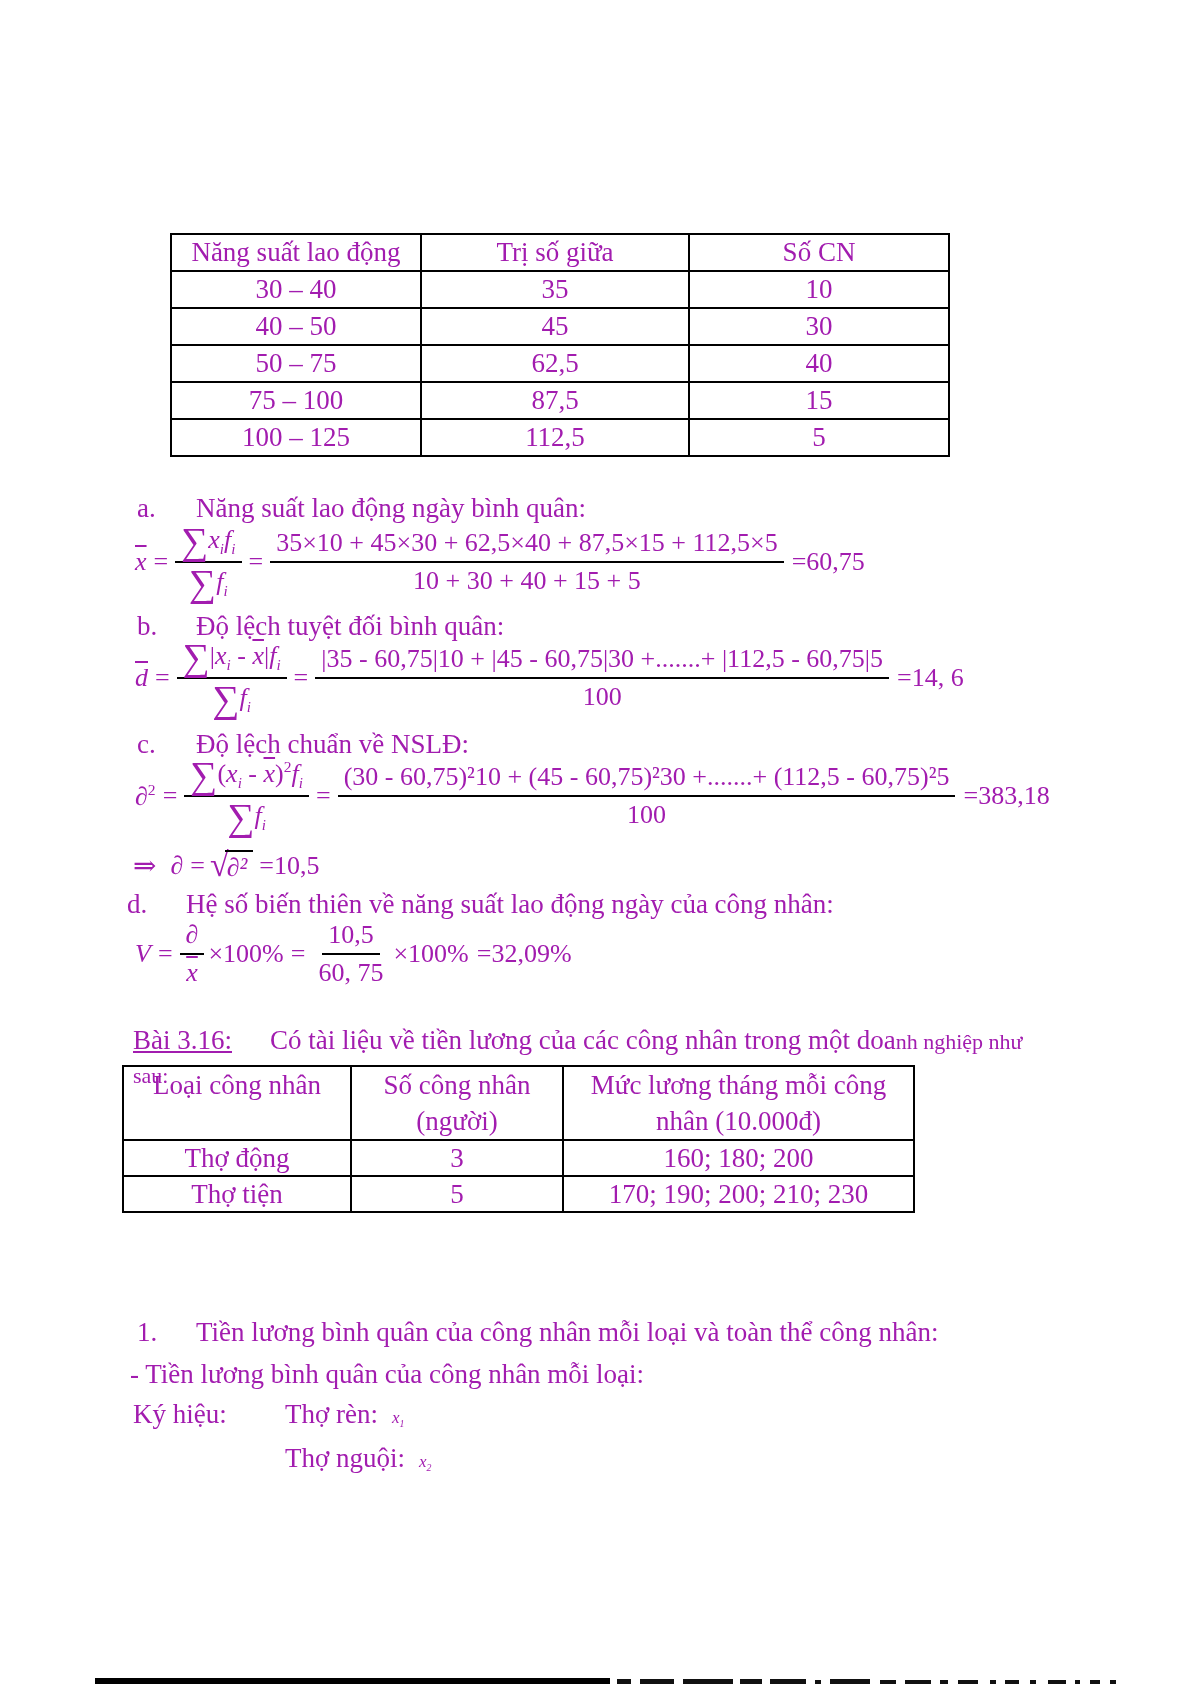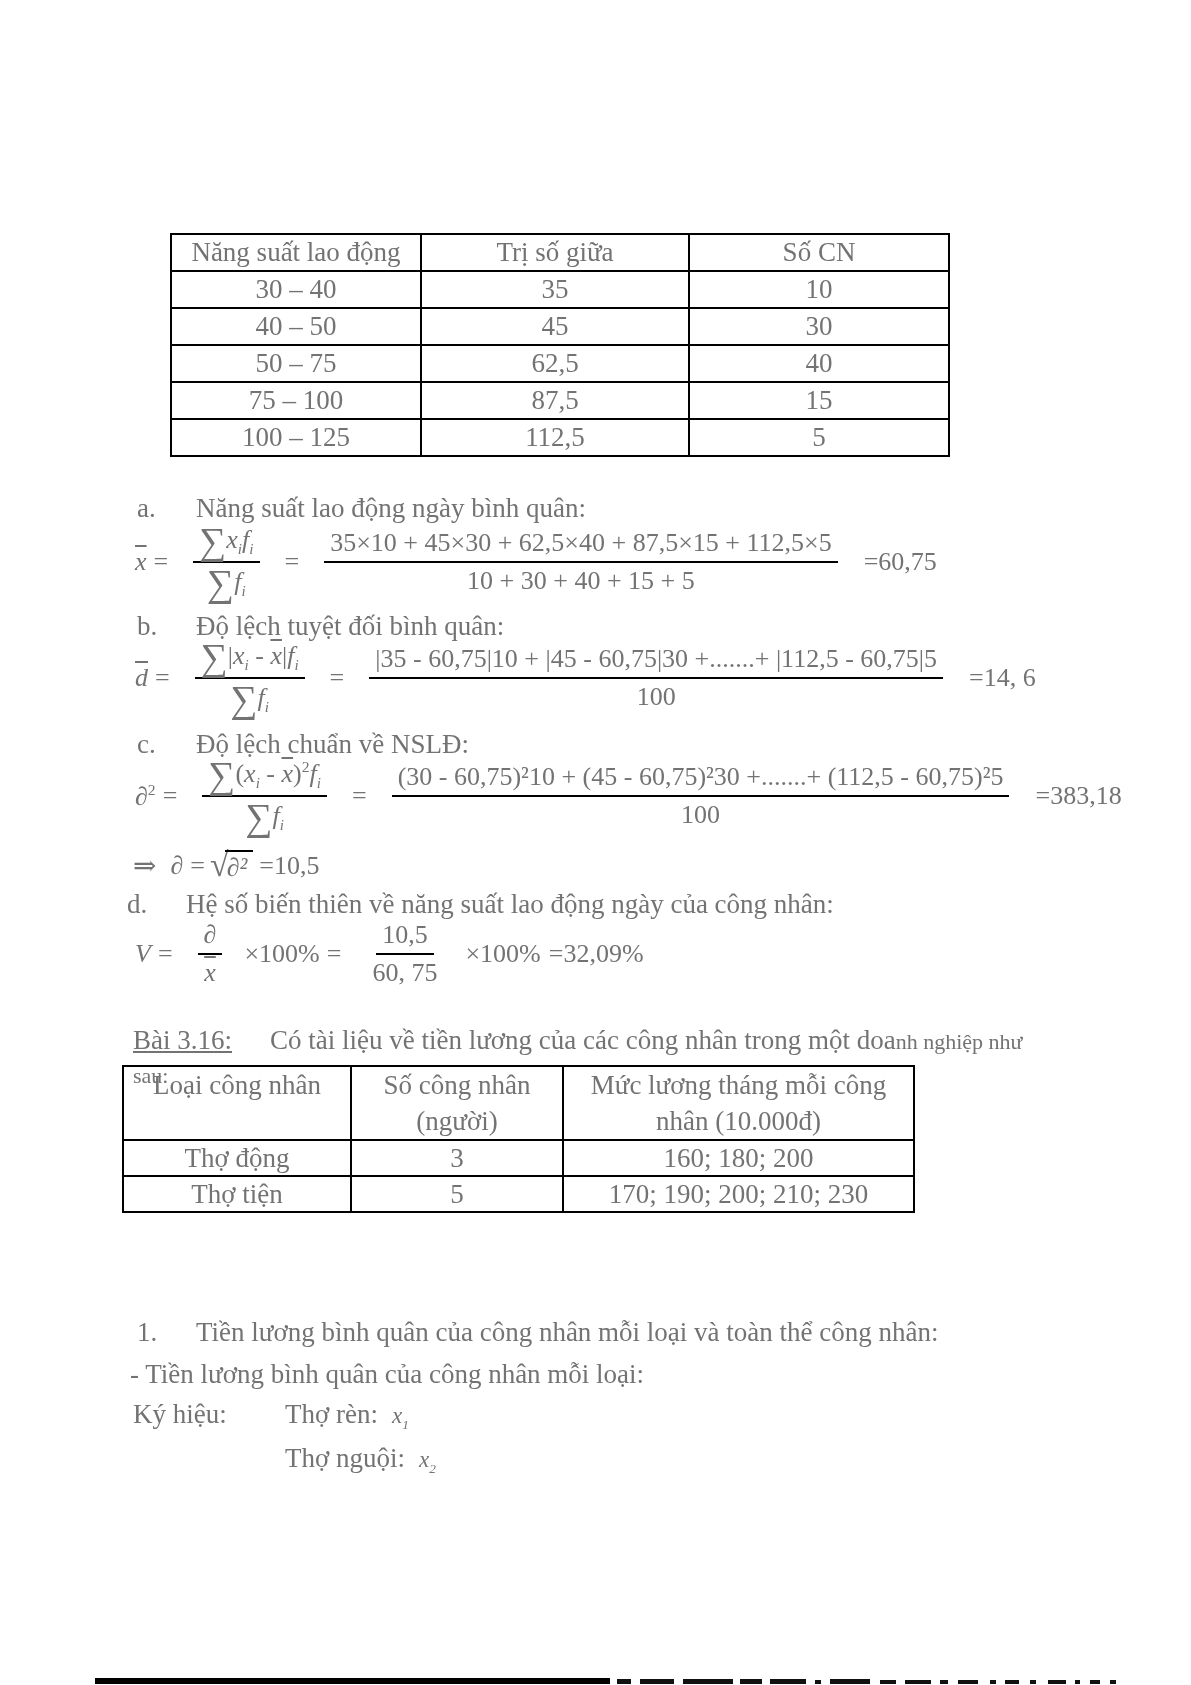--- a/index.html
+++ b/index.html
@@ -1,52 +1,52 @@
 <!DOCTYPE html>
 <html><head>
 <meta charset="utf-8">
 <style>
   html,body{margin:0;padding:0;background:#888;}
   .page{
     position:relative;width:1191px;height:1685px;background:#ffffff;
-    font-family:"Liberation Serif","DejaVu Serif",serif;color:#737373;
+    font-family:"Liberation Serif","DejaVu Serif",serif;color:#a21caf;
     overflow:hidden;margin:0 auto;text-decoration:underline;
   }
   
   .line{position:absolute;font-size:27px;line-height:1.25;white-space:nowrap;}
   .lbl{display:inline-block;width:59px;}
   .lbl-wide{display:inline-block;width:152px;}
   .small{font-size:22px;}
   .ul{text-decoration:underline;}
   .gap{display:inline-block;width:38px;}
   
   .dtable{position:absolute;border-collapse:collapse;table-layout:fixed;font-size:27px;}
   .dtable th,.dtable td{border:2px solid #000;text-align:center;font-weight:normal;padding:0 4px;}
   .t1 th{height:35px;vertical-align:middle;}
   .t1 td{height:35px;vertical-align:middle;}
   .t2 th{height:72px;vertical-align:top;line-height:36px;}
   .t2 td{height:34px;vertical-align:middle;}
   
   .formula{position:absolute;display:flex;align-items:center;font-size:26px;white-space:nowrap;}
   .it{font-style:italic;}
   .ov{text-decoration:overline;}
-  .frac{display:inline-flex;flex-direction:column;align-items:center;vertical-align:middle;margin:0 20px;}
+  .frac{display:inline-flex;flex-direction:column;align-items:center;vertical-align:middle;margin:0 2px;}
   .fnum{display:block;text-align:center;padding:0 6px 3px;border-bottom:2px solid #000;}
   .fden{display:block;text-align:right;padding:3px 6px 0;}
   .sum{font-size:38px;font-style:normal;vertical-align:-6px;line-height:.9;}
   sub{font-size:.58em;font-style:italic;}
   sup{font-size:.6em;}
   .meq{margin:0 5px;}
   .res{margin-left:6px;}
   .tok{margin:0 2px;}
   .arrow{font-size:28px;margin-right:12px;}
   .sqrt-wrap{display:inline-block;}
   .sqrt-sign{font-size:34px;line-height:1;}
   .radicand{display:inline-block;border-top:2px solid #000;padding:1px 6px 0 2px;margin-left:-4px;font-style:italic;}
-  .mvar{font-size:23px;margin-left:14px;}
+  .mvar{font-size:17px;margin-left:14px;}
   
   .frag{position:absolute;background:#111;height:5px;}
 </style>
 </head>
 <body>
 
 <div class="page">
 
   <table class="dtable t1" style="left:170px;top:233px;width:778px;">
     <colgroup>

